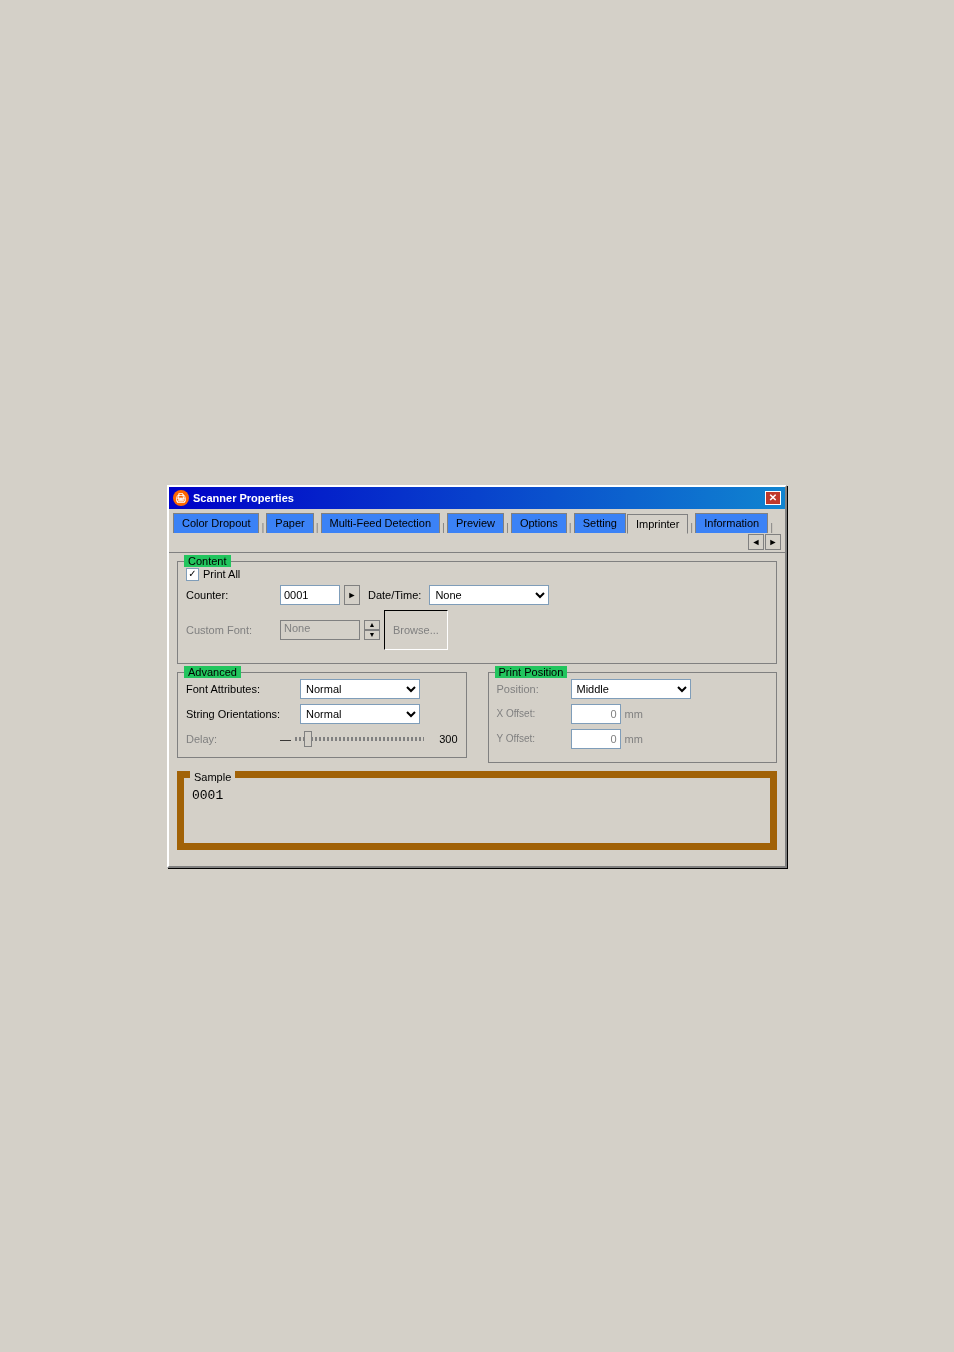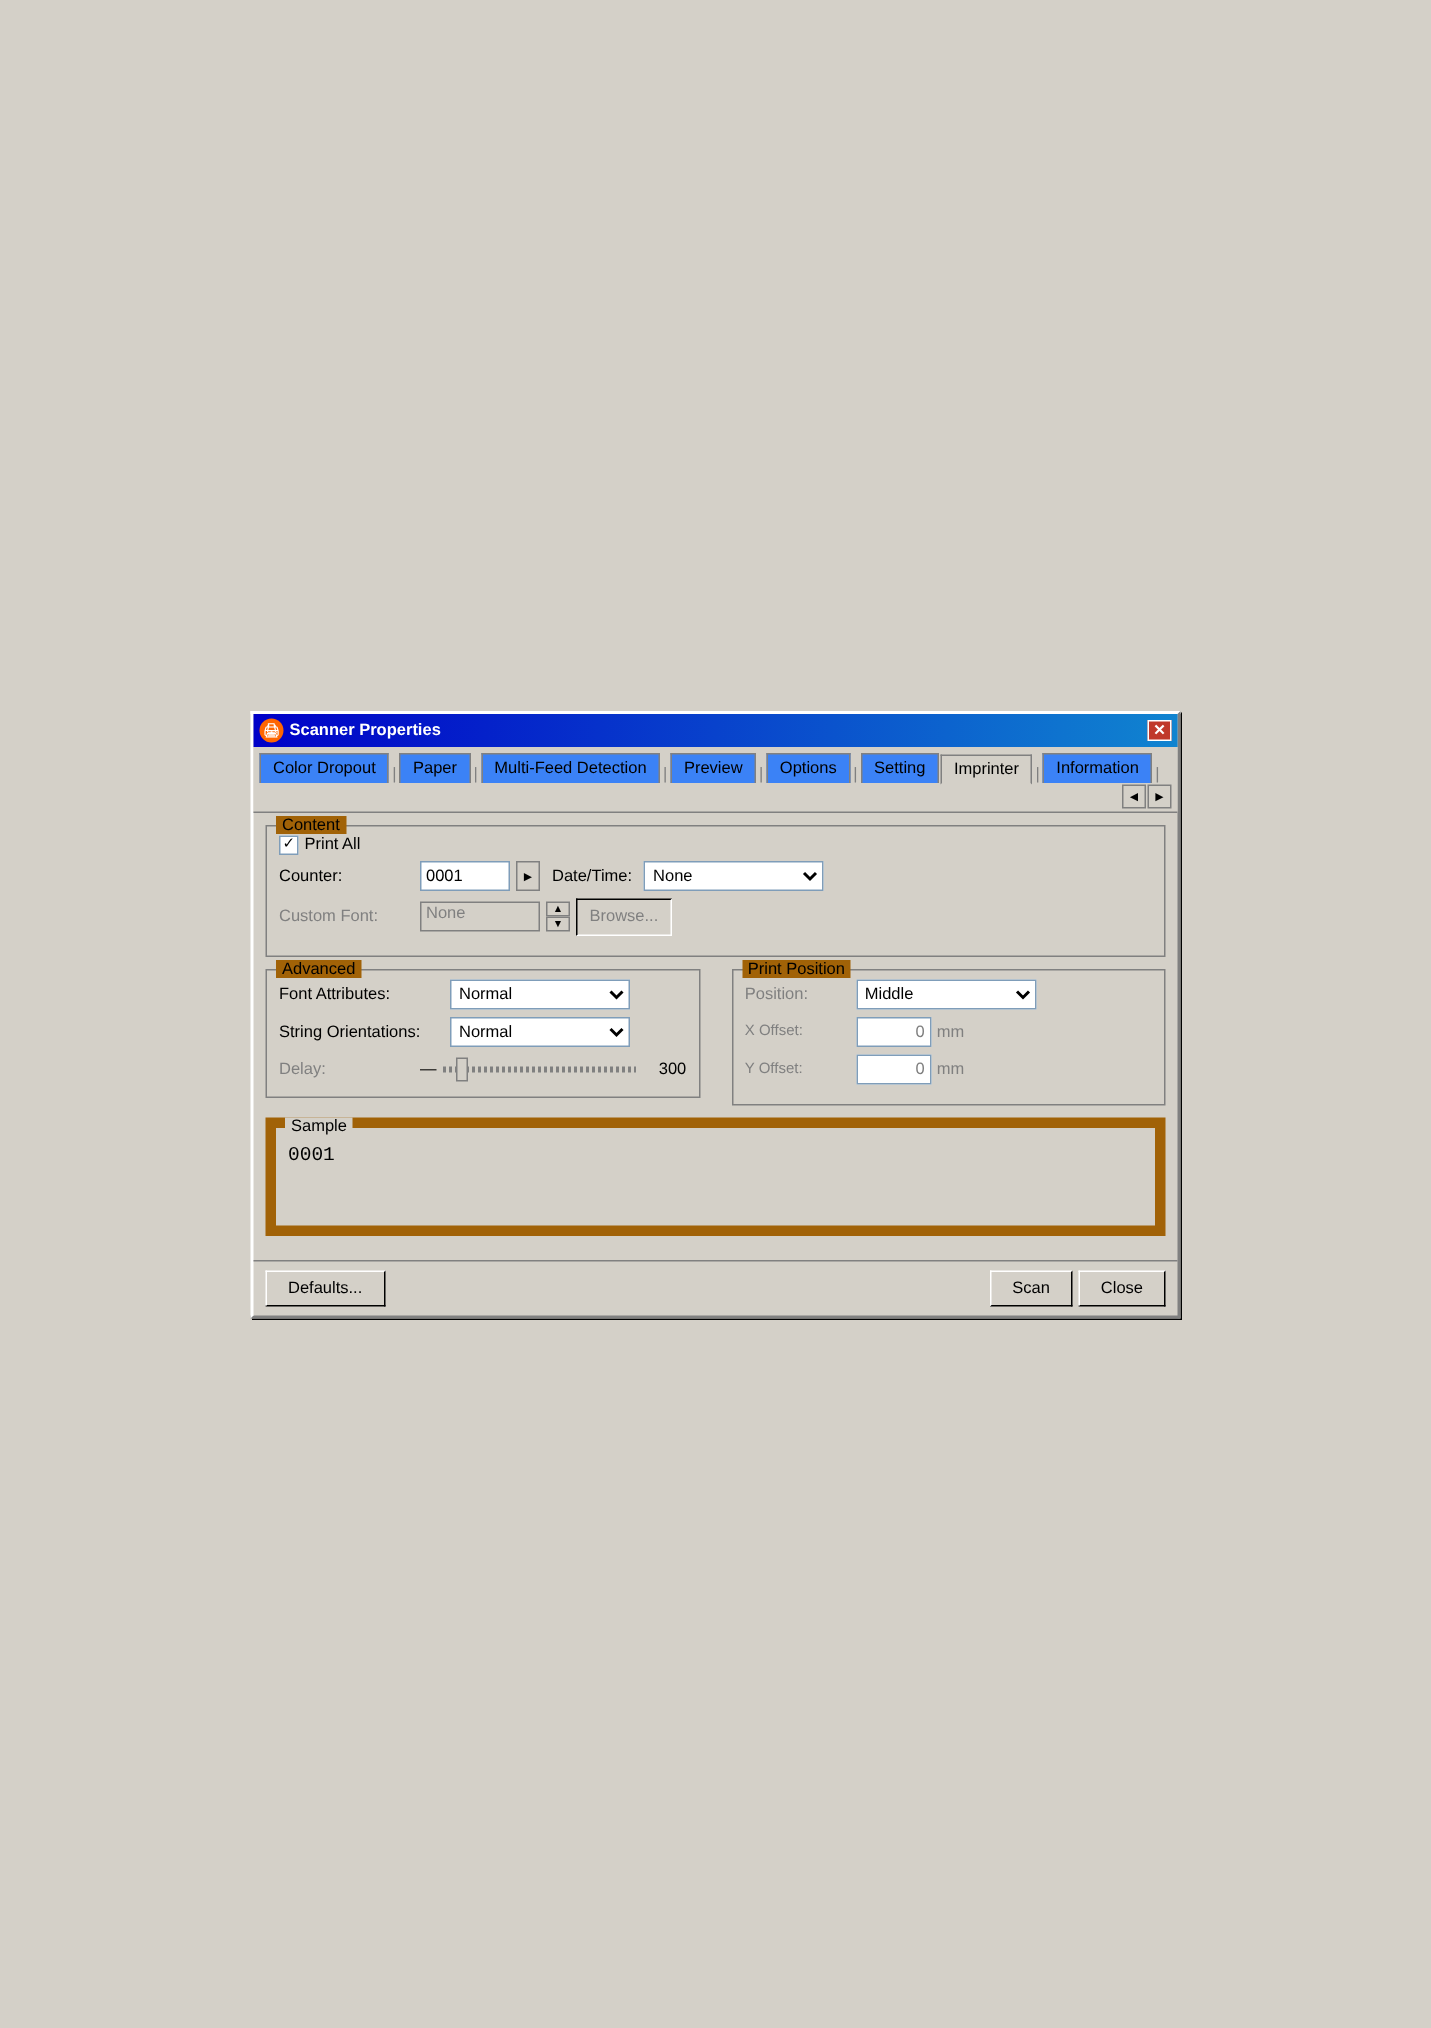--- a/index.html
+++ b/index.html
@@ -126,21 +126,21 @@
     .group-box {
       border: 1px solid #808080;
       padding: 6px 8px 8px 8px;
       margin-bottom: 8px;
       position: relative;
     }
     .group-title {
       position: absolute;
       top: -7px;
       left: 6px;
-      background: #a16207;
+      background: #22c55e;
       padding: 0 4px;
       font-size: 11px;
       text-align: center;
     }
     .form-row {
       display: flex;
       align-items: center;
       margin-bottom: 5px;
       gap: 4px;
     }
@@ -219,21 +219,21 @@
     .browse-btn {
       background: #d4d0c8;
       border: 1px solid #808080;
       border-right-color: #fff;
       border-bottom-color: #fff;
       border-top-color: #000;
       border-left-color: #000;
       padding: 2px 8px;
       font-size: 11px;
       cursor: pointer;
-      height: 25px;
+      height: 40px;
       color: #808080;
     }
     .two-col {
       display: flex;
       gap: 21px;
     }
     .col-left { flex: 1; }
     .col-right { flex: 1; }
     .delay-slider-row {
       display: flex;
@@ -513,20 +513,13 @@
       </div>
     </div>
 
     <div class="sample-box">
       <span class="sample-title">Sample</span>
       <div class="sample-value">0001</div>
     </div>
 
   </div>
 
-  <div class="bottom-bar">
-    <button class="btn">Defaults...</button>
-    <div style="display:flex; gap:4px;">
-      <button class="btn">Scan</button>
-      <button class="btn">Close</button>
-    </div>
-  </div>
 </div>
 
 </body></html>

